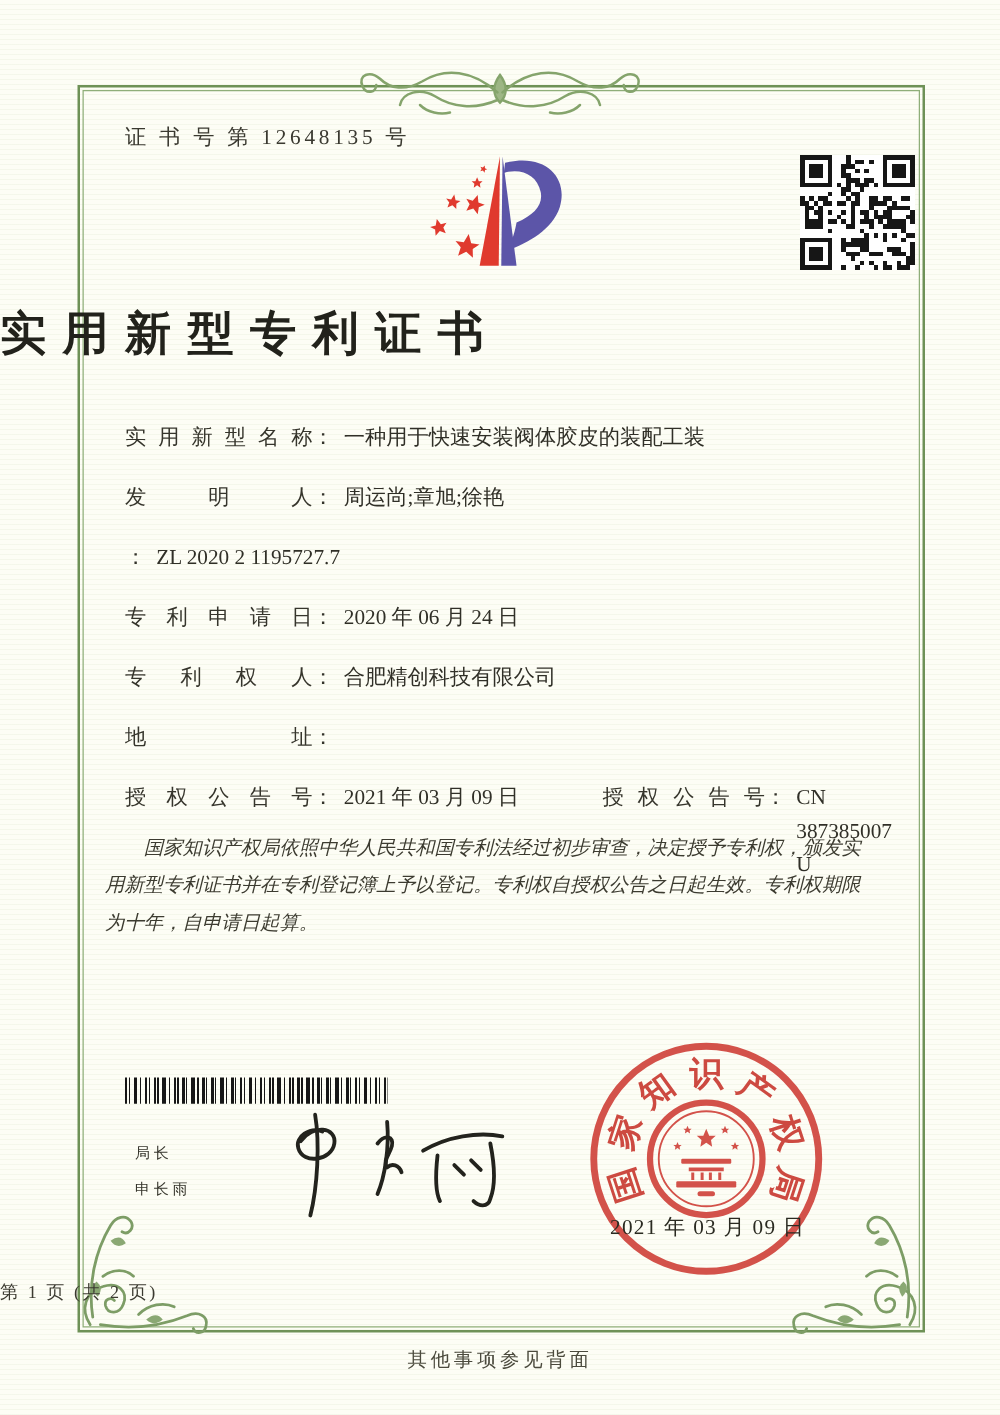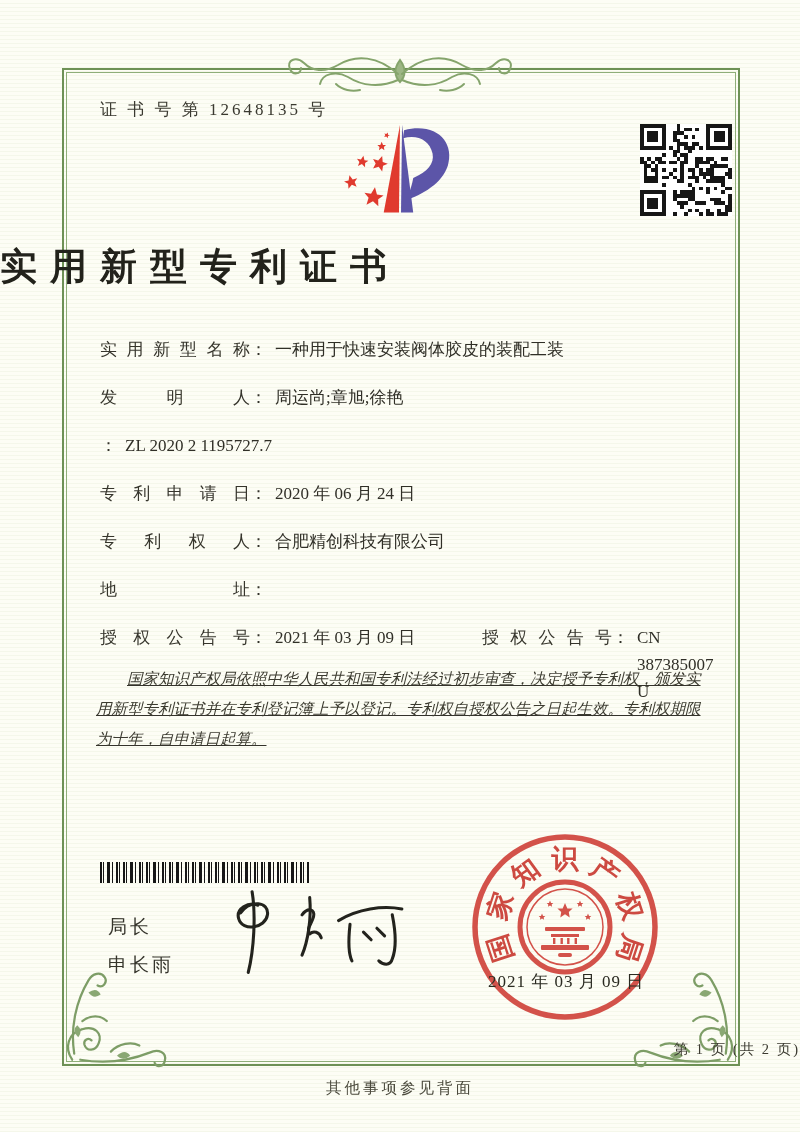--- a/index.html
+++ b/index.html
@@ -15,31 +15,31 @@
   .qr{position:absolute;left:640px;top:124px;width:92px;height:92px;}
   .title{position:absolute;left:0;top:242px;width:100%;
     font-size:37px;font-weight:600;letter-spacing:13px;color:#22221b;}
   .fields{position:absolute;left:100px;top:336px;width:612px;font-size:17px;line-height:27px;}
   .frow{display:flex;margin-bottom:21px;position:relative;}
   .flabel{display:inline-block;width:150px;text-align:justify;text-align-last:justify;flex:0 0 150px;color:#36352c;}
   .fcolon{flex:0 0 auto;}
   .fvalue{flex:1;padding-left:8px;color:#302f27;}
   .pair2{position:absolute;left:382px;top:0;display:flex;}
   .pair2 .flabel{width:130px;flex:0 0 130px;}
-  .paras{position:absolute;left:96px;top:664px;width:612px;text-decoration:underline;}
+  .paras{position:absolute;left:84px;top:664px;width:612px;}
   .paras p{margin:0;font-size:15.5px;line-height:1.92;text-indent:2em;
     font-style:italic;color:#3c3b30;}
   .barcode{position:absolute;left:100px;top:862px;width:210px;height:21px;
     background:repeating-linear-gradient(90deg,#161616 0 2px,transparent 2px 3px,#161616 3px 4px,transparent 4px 7px,#161616 7px 10px,transparent 10px 12px,#161616 12px 13px,transparent 13px 16px,#161616 16px 18px,transparent 18px 19px,#161616 19px 20px,transparent 20px 23px);}
-  .signer{position:absolute;left:108px;top:914px;font-size:19px;letter-spacing:3px;color:#35342b;}
+  .signer{position:absolute;left:108px;top:914px;font-size:12px;letter-spacing:3px;color:#35342b;}
   .signer div{margin-bottom:12px;}
   .signature{position:absolute;left:212px;top:886px;}
   .seal{position:absolute;left:468px;top:830px;opacity:.9;}
   .seal-date{position:absolute;left:488px;top:970px;font-size:17px;letter-spacing:1px;color:#2a2a21;z-index:3;}
-  .pageinfo{position:absolute;left:0;top:1024px;width:100%;text-align:right;font-size:14.5px;letter-spacing:2px;color:#3b3a30;margin-top:16px;}
+  .pageinfo{position:absolute;left:0;top:1024px;width:100%;text-align:left;font-size:14.5px;letter-spacing:2px;color:#3b3a30;}
   .backnote{position:absolute;left:0;top:1078px;width:100%;text-align:center;font-size:15.5px;
     letter-spacing:3px;color:#4b4a3d;}
   .flourish{position:absolute;}
   svg text{font-family:"Liberation Serif","DejaVu Serif",serif;}
 </style>
 </head>
 <body>
 
 <div class="paper">
 

